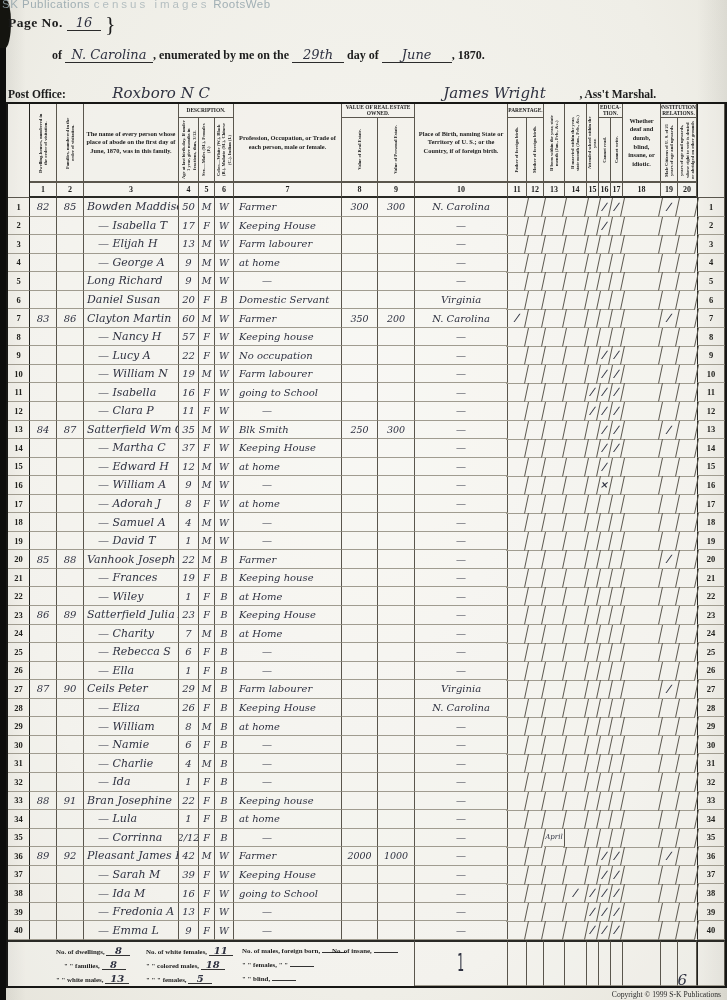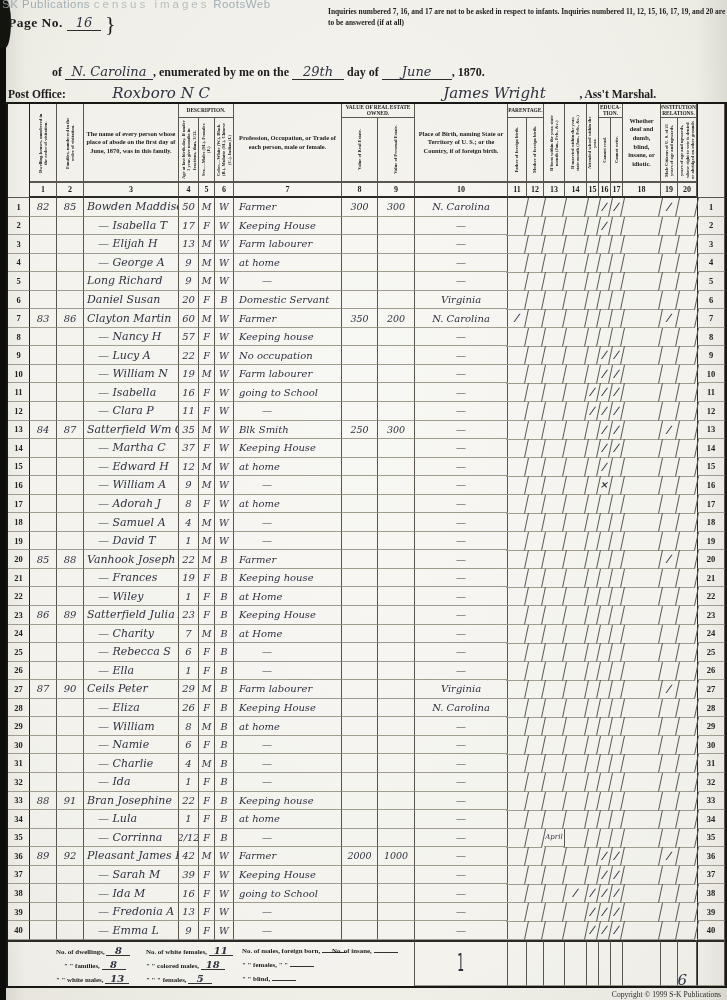--- a/index.html
+++ b/index.html
@@ -14,21 +14,21 @@
   .watermark{position:absolute;top:-2px;left:2px;width:720px;font-family:"Liberation Sans",sans-serif;
     font-size:11.5px;color:#93a4ab;opacity:.85;letter-spacing:.5px;white-space:nowrap;}
   .watermark .blur{color:#aab6ba;letter-spacing:3px;}
   .top-header{position:relative;height:100px;padding-left:8px;}
   .pageline{position:absolute;top:11px;left:8px;white-space:nowrap;}
   .pagelabel{font-weight:700;font-size:13.5px;letter-spacing:.5px;}
   .brace{font-size:22px;font-weight:400;vertical-align:-4px;}
   .instructions{position:absolute;top:6px;left:328px;width:399px;font-size:7.4px;font-weight:700;line-height:1.5;}
   .instructions .l2{text-align:center;padding-left:130px;}
   .schedline{position:absolute;top:38px;left:28px;width:695px;font-size:12px;font-weight:700;white-space:nowrap;}
-  .schedline2{position:absolute;top:64px;left:52px;width:670px;font-size:12px;font-weight:700;white-space:nowrap;}
+  .schedline2{position:absolute;top:47px;left:52px;width:670px;font-size:12px;font-weight:700;white-space:nowrap;}
   .postline{position:absolute;top:84px;left:8px;width:715px;font-size:11.5px;font-weight:700;white-space:nowrap;}
   .smallcaps{font-variant:small-caps;letter-spacing:1px;font-size:13px;}
   .hw{font-family:"DejaVu Serif",serif;font-style:italic;color:#2e3140;font-weight:400;}
   .fill{display:inline-block;border-bottom:1px solid #2b2b2b;text-align:center;}
   .hw-big{font-size:15px;}
   .hw-med{font-size:13px;}
   
   .census-grid{position:absolute;top:102px;left:6px;display:grid;
     grid-template-rows:14px 64px 16px repeat(40,18.55px) 46px;
     border:2px solid #171715;background:rgba(255,255,255,0.25);}
@@ -71,21 +71,20 @@
     <span>RootsWeb</span>
   </div>
 
   <div class="top-header">
     <div class="pageline">
       <span class="pagelabel">Page No.</span>
       <span class="hw hw-med fill" style="min-width:34px;">16</span>
       <span class="brace">}</span>
     </div>
     <div class="instructions">
-      <div>Inquiries numbered 7, 16, and 17 are not to be asked in respect to infants.  Inquiries numbered 11, 12, 15, 16, 17, 19, and 20 are to be answered (if at all)</div>
     </div>
     <div class="schedline2">
       <span>of</span>
       <span class="hw hw-med fill" style="min-width:88px;">N. Carolina</span><span>, enumerated by me on the</span>
       <span class="hw hw-med fill" style="min-width:52px;">29th</span>
       <span>day of</span>
       <span class="hw hw-med fill" style="min-width:70px;">June</span><span>, 1870.</span>
     </div>
     <div class="postline">
       <span>Post Office:</span>

